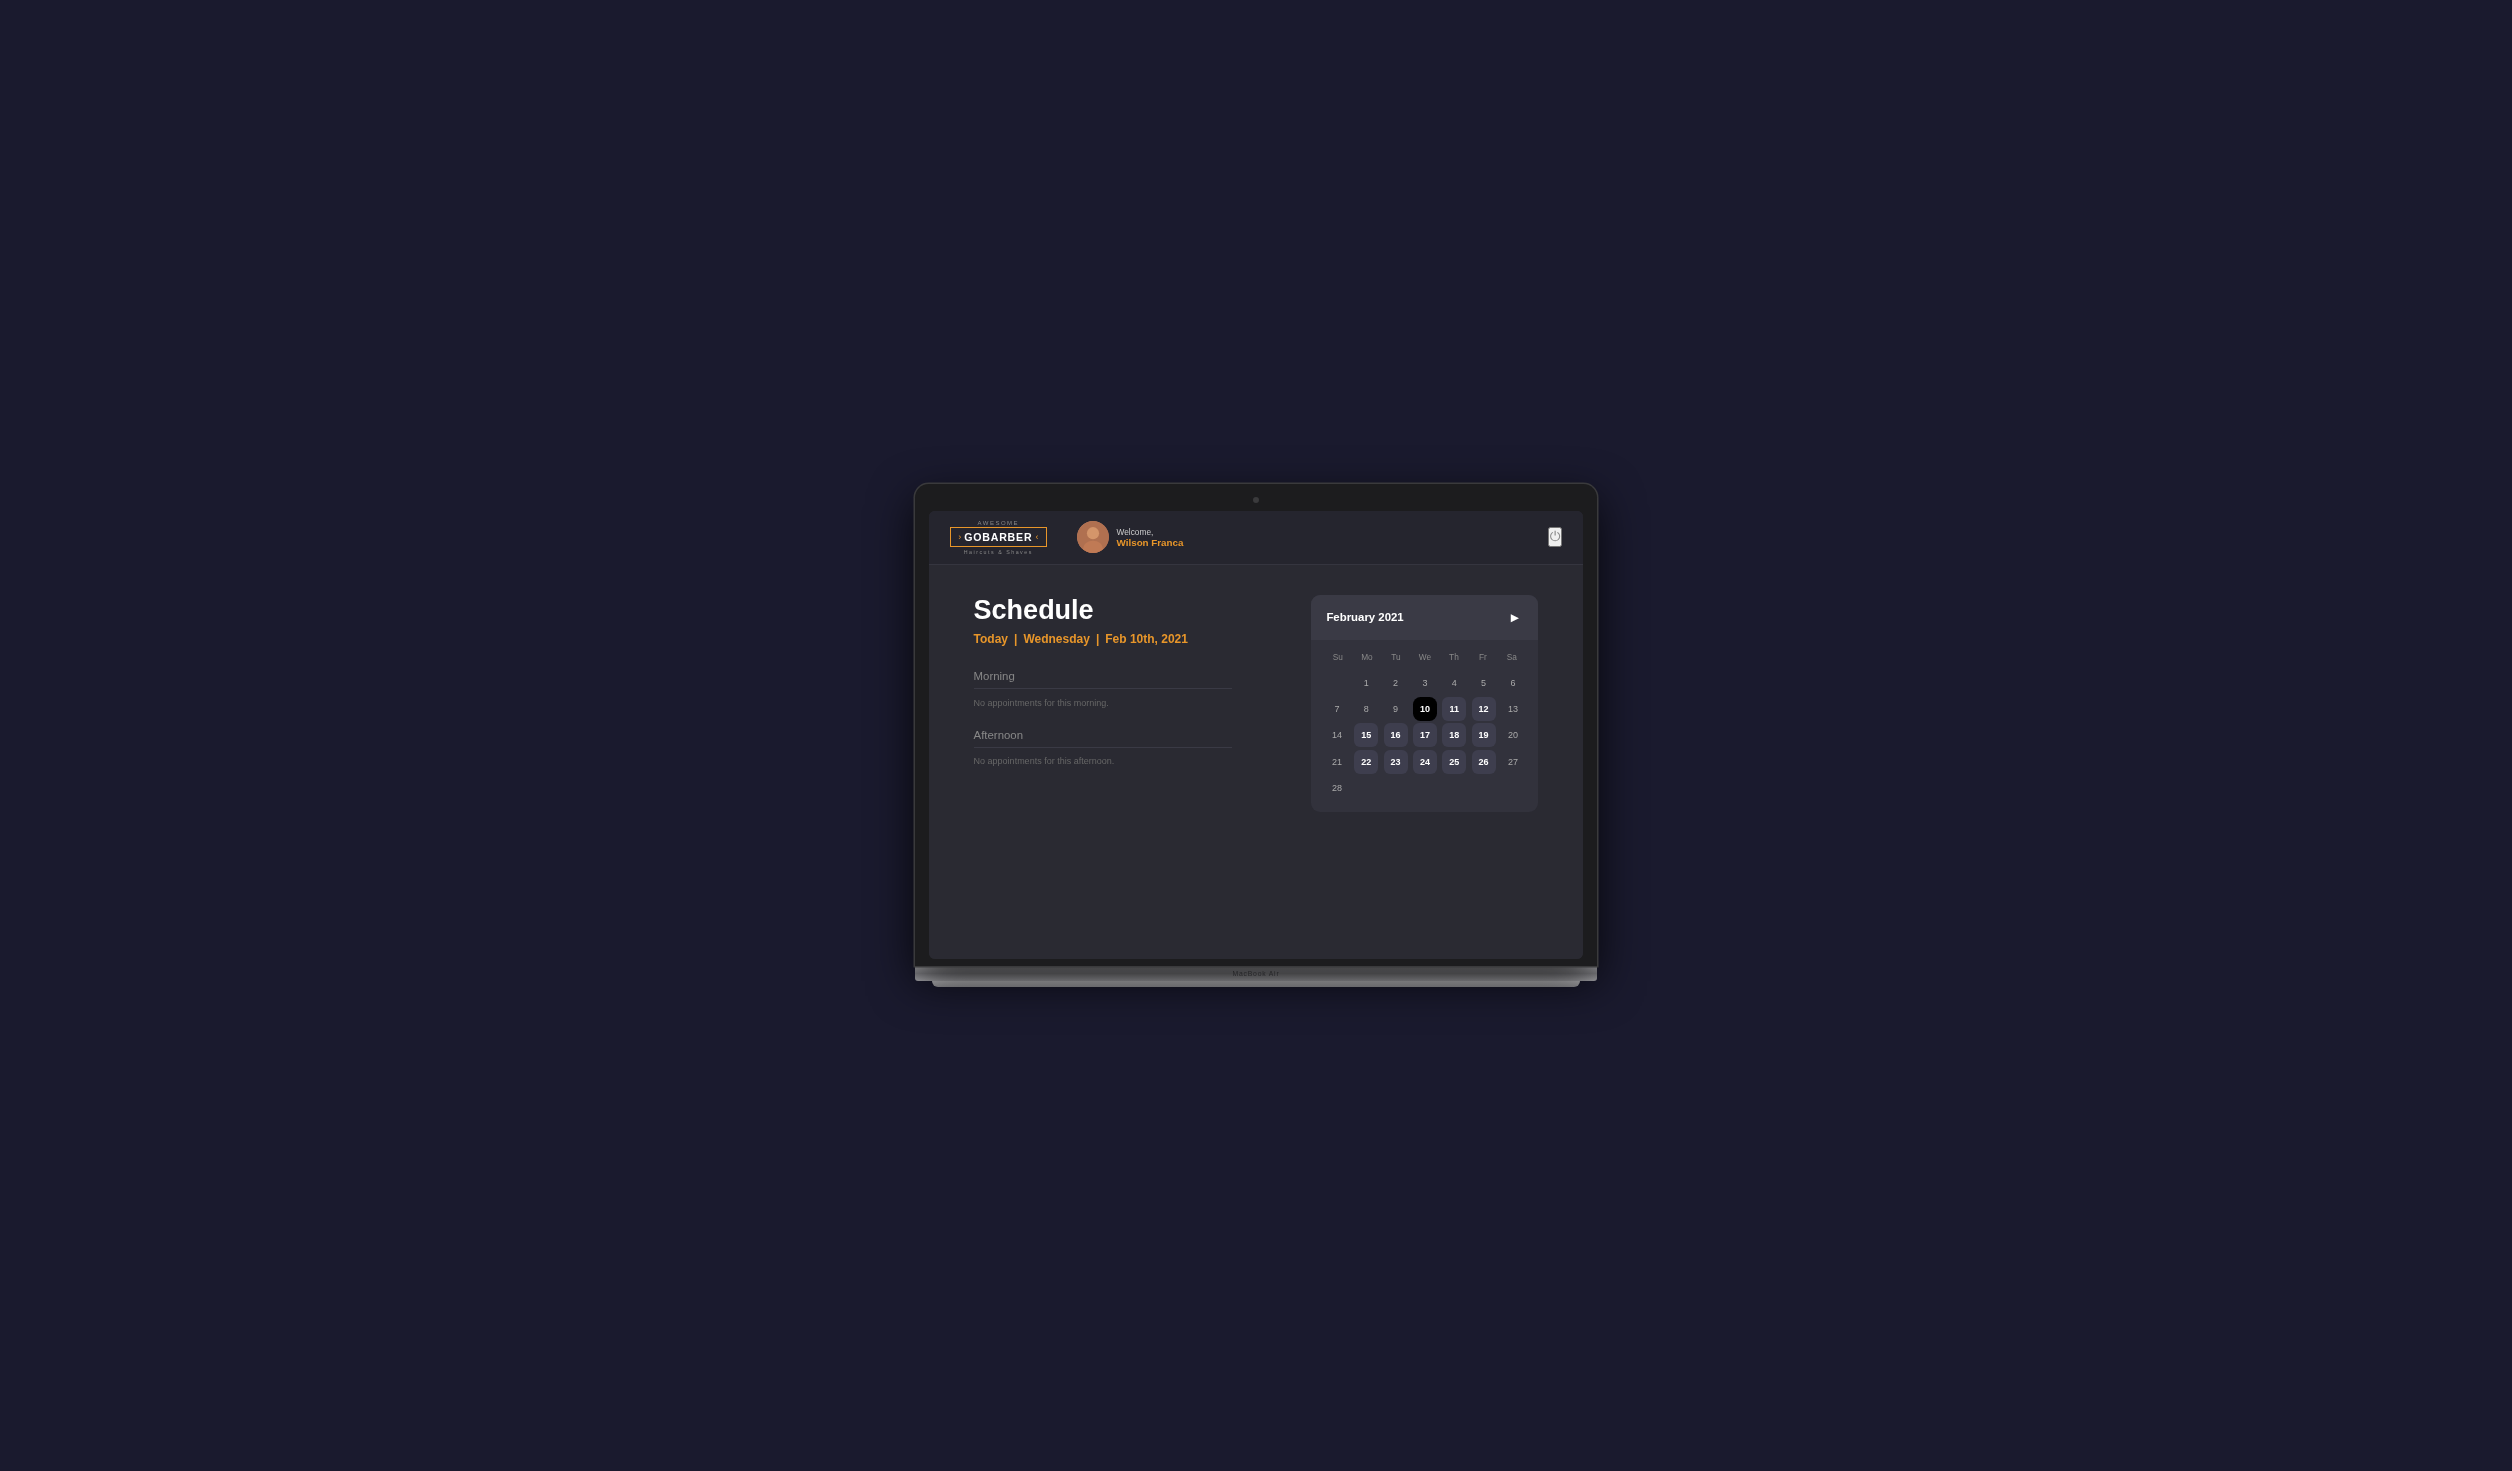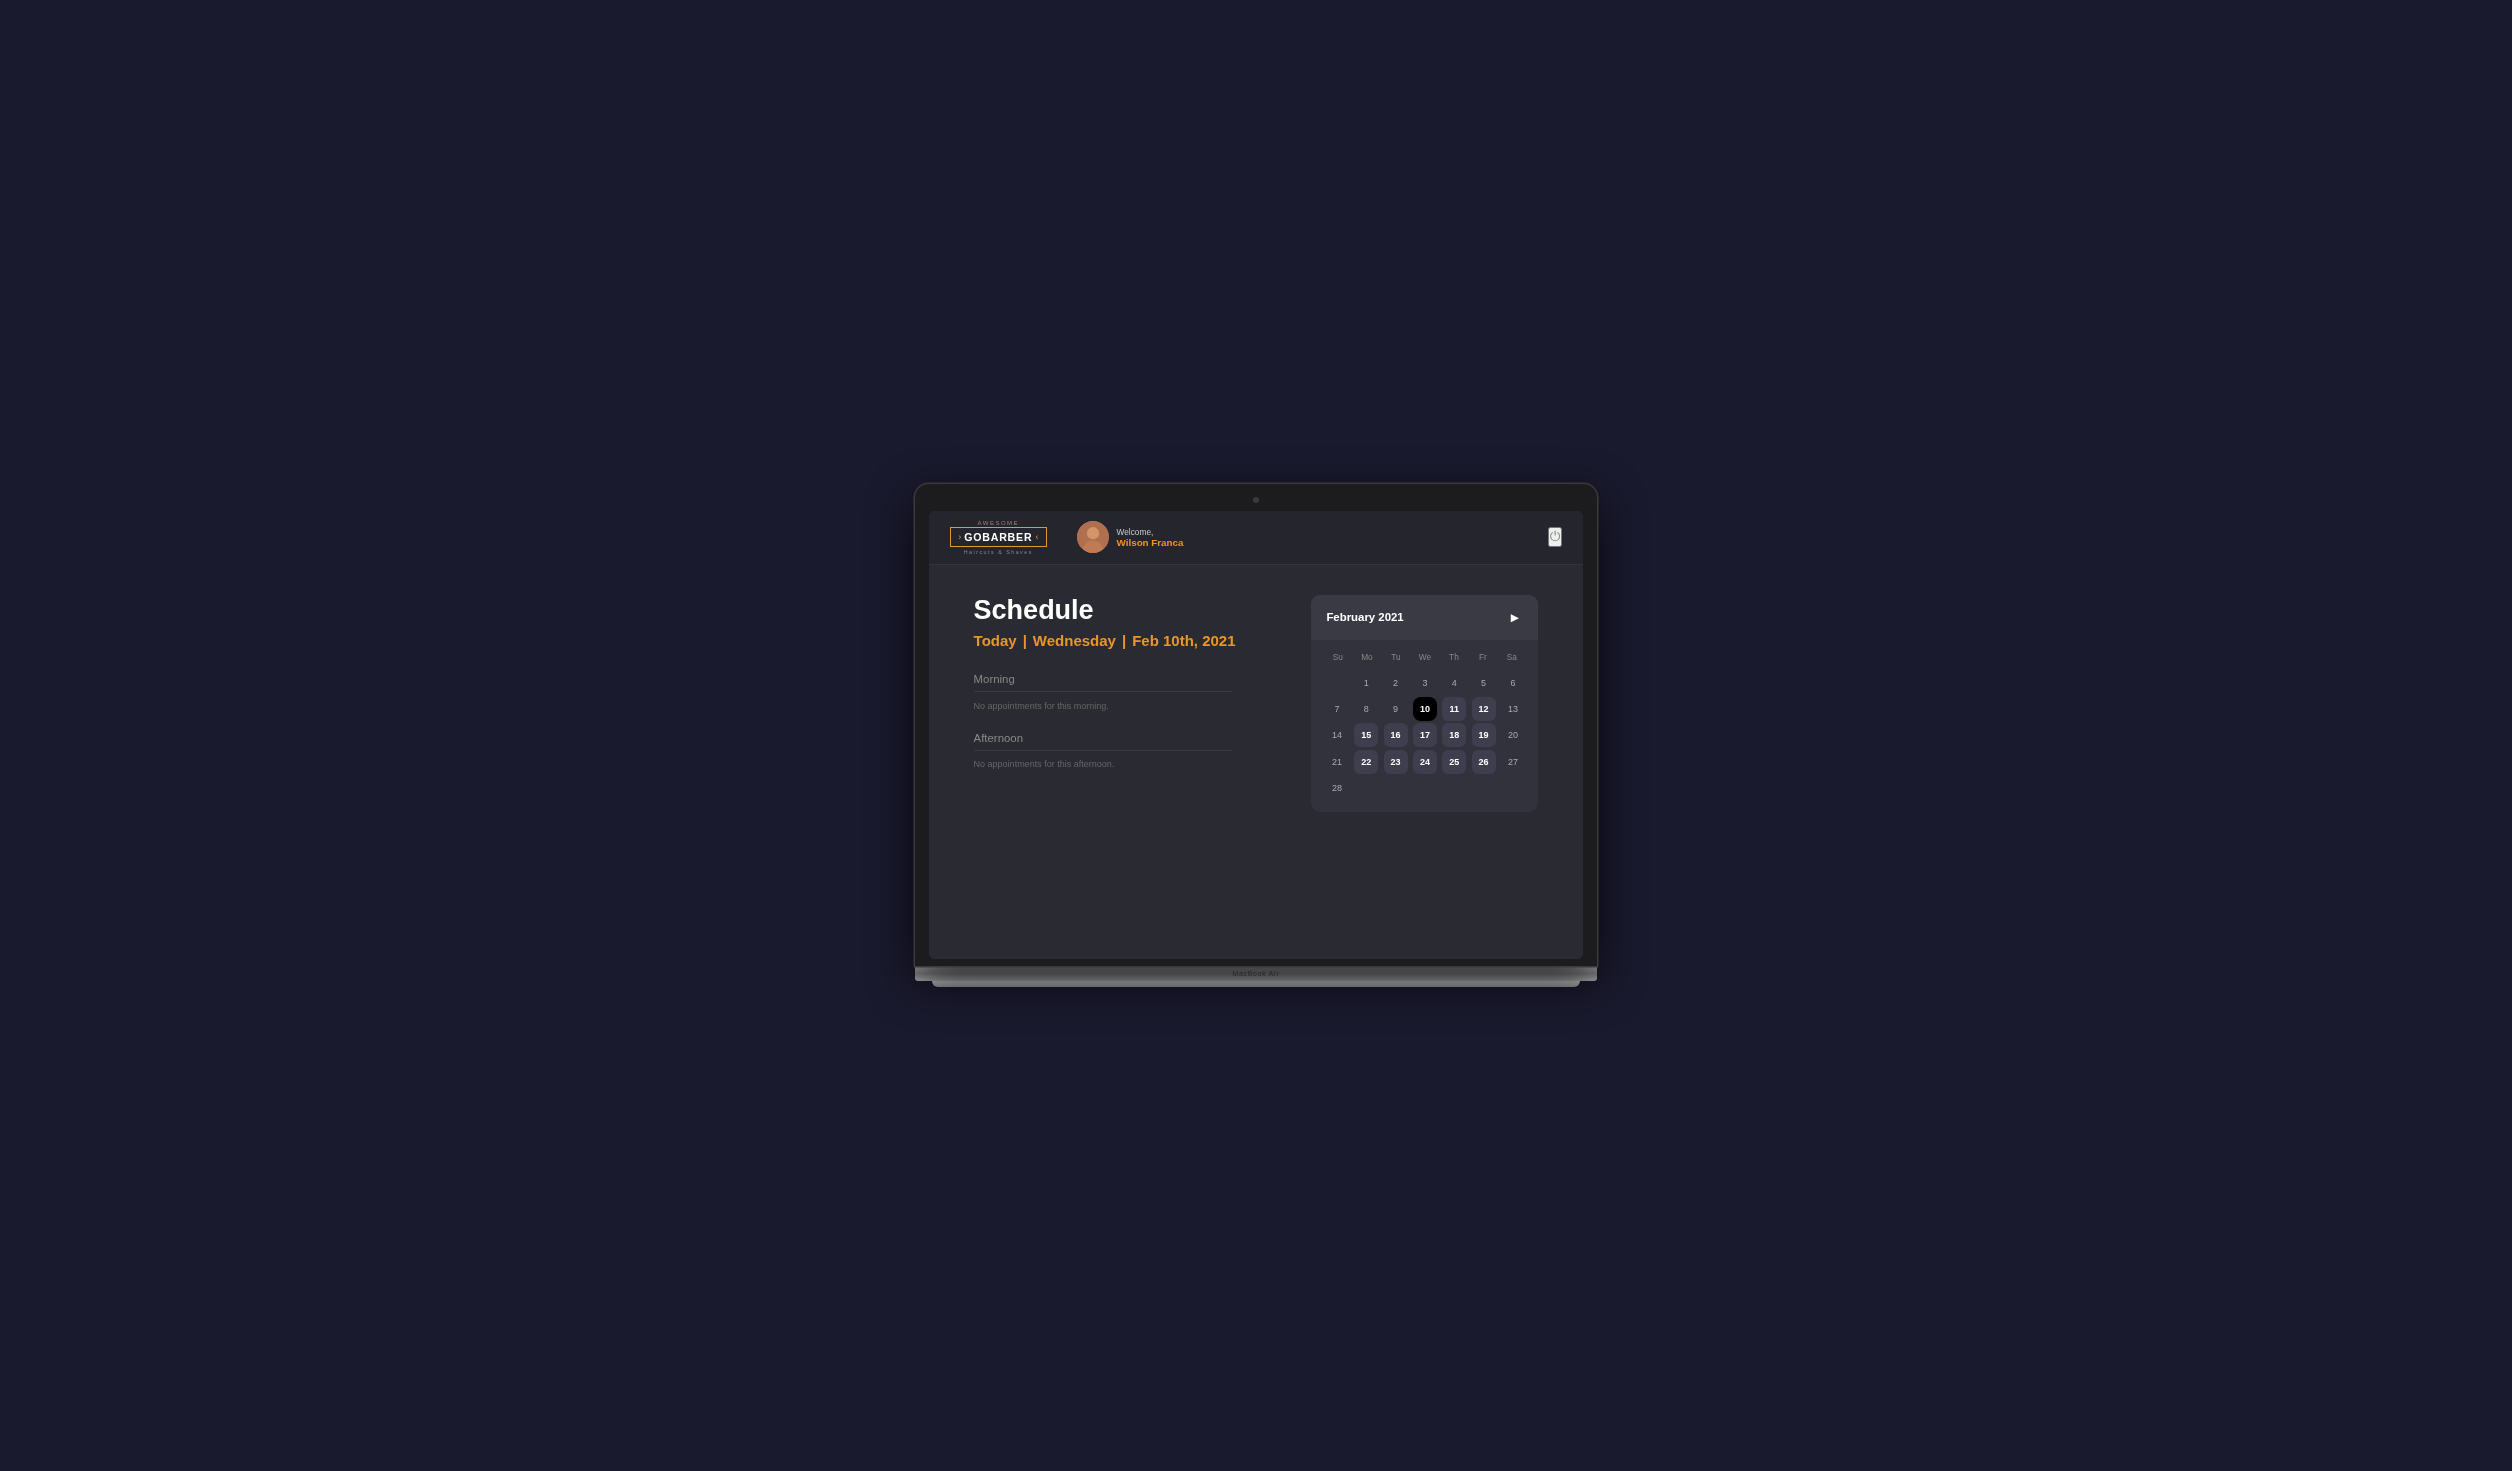--- a/index.html
+++ b/index.html
@@ -176,21 +176,21 @@
       font-weight: 700;
       color: #ffffff;
       margin-bottom: 6px;
     }
 
     .date-subtitle {
       display: flex;
       align-items: center;
       gap: 6px;
       margin-bottom: 24px;
-      font-size: 15px;
+      font-size: 12px;
       font-weight: 600;
     }
 
     .date-today { color: #e8962a; }
     .date-separator { color: #e8962a; }
     .date-day { color: #e8962a; }
     .date-separator2 { color: #e8962a; }
     .date-full { color: #e8962a; }
 
     .schedule-section {

